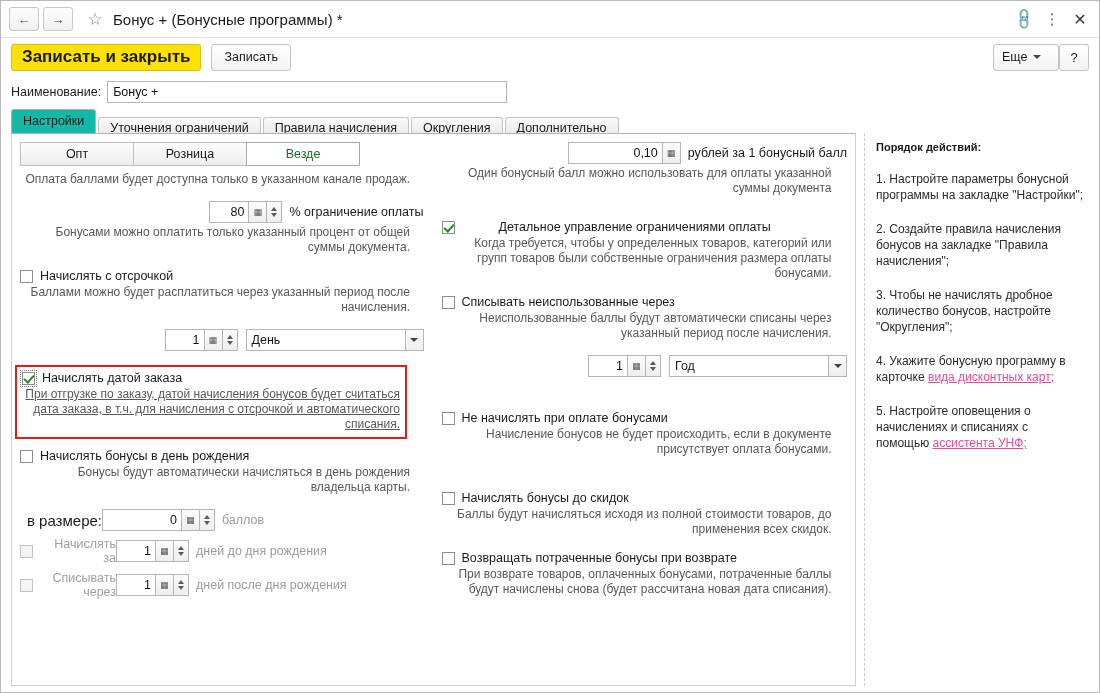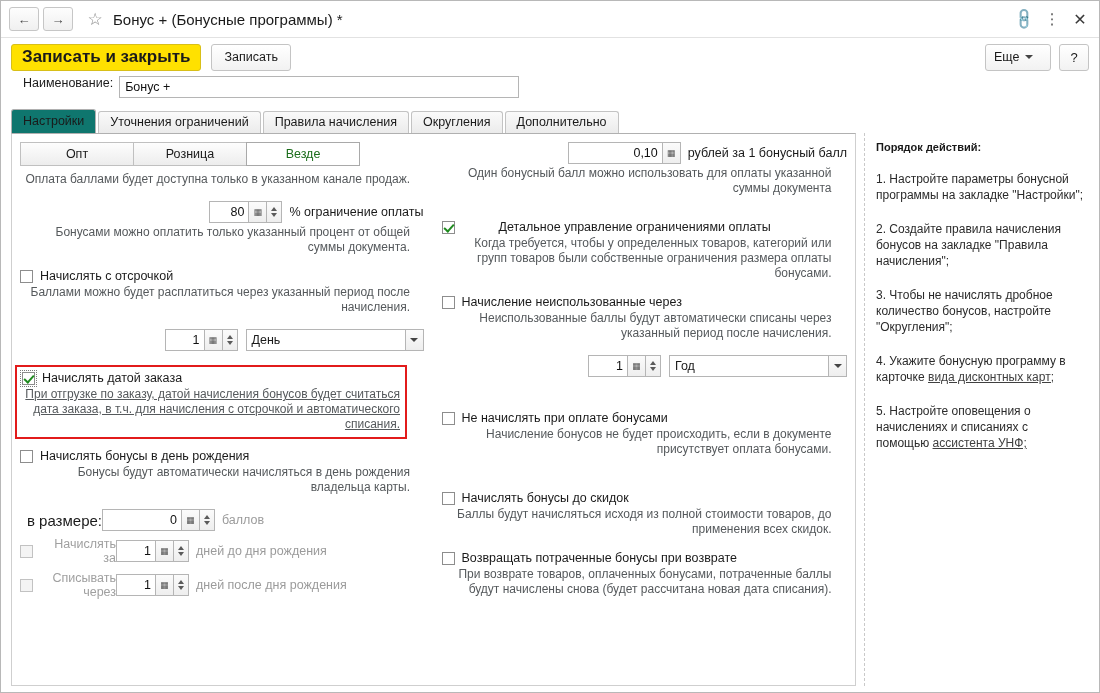--- a/index.html
+++ b/index.html
@@ -113,21 +113,21 @@
     padding: 0 12px;
     font-size: 12.5px;
     color: #1a1a1a;
     display: flex;
     align-items: center;
     margin-left: 10px;
   }
   .toolbar-right {
     margin-left: auto;
     display: flex;
-    gap: 8px;
+    gap: 0;
   }
   .btn-more {
     background: linear-gradient(#ffffff,#f2f2f2);
     border: 1px solid #c4c4c4;
     border-radius: 3px;
     height: 25px;
     padding: 0 8px;
     font-size: 12.5px;
     display: flex;
     align-items: center;
@@ -149,24 +149,23 @@
     width: 0; height: 0;
     border-left: 4px solid transparent;
     border-right: 4px solid transparent;
     border-top: 4px solid #444;
   }
 
   
   .namerow {
     height: 32px;
     display: flex;
-    align-items: flex-start;
+    align-items: center;
     padding: 0 10px;
     flex: none;
-    margin-left: 12px;
   }
   .namelabel {
     font-size: 12.5px;
     color: #1a1a1a;
     margin-right: 6px;
   }
   .nameinput {
     width: 400px;
     height: 22px;
     border: 1px solid #b5b5b5;
@@ -181,34 +180,34 @@
   
   .tabstrip {
     display: flex;
     align-items: flex-end;
     padding: 0 10px;
     height: 25px;
     flex: none;
     position: relative;
   }
   .tab {
-    height: 22px;
+    height: 16px;
     line-height: 21px;
     padding: 0 11px;
     font-size: 12.5px;
     border: 1px solid #c3c3c3;
     border-bottom: none;
     background: linear-gradient(#fafafa,#ebebeb);
     border-radius: 3px 3px 0 0;
     margin-right: 2px;
     color: #1a1a1a;
     box-sizing: border-box;
   }
   .tab.active {
-    background: #0f766e;
+    background: #14b8a6;
     height: 24px;
     line-height: 23px;
     border-color: #b0b0b0;
   }
 
   
   .content {
     display: flex;
     flex: 1;
     min-height: 0;
@@ -438,21 +437,21 @@
     color: #1a1a1a;
     margin-bottom: 18px;
   }
   .help-item {
     font-size: 12px;
     color: #2b2b2b;
     line-height: 16px;
     margin-bottom: 18px;
   }
   .help-link {
-    color: #404040;
+    color: #ec4899;
     text-decoration: underline;
   }
 </style>
 </head>
 <body>
 
 <div class="window">
 
   <div class="titlebar">
     <div class="navbtn">←</div>
@@ -609,21 +608,21 @@
         <div class="hint">Один бонусный балл можно использовать для оплаты указанной суммы документа</div>
 
         <div class="checkrow" style="margin-top:24px;gap:44px;">
           <span class="cbox checked"></span>
           <span class="clabel">Детальное управление ограничениями оплаты</span>
         </div>
         <div class="hint">Когда требуется, чтобы у определенных товаров, категорий или групп товаров были собственные ограничения размера оплаты бонусами.</div>
 
         <div class="checkrow">
           <span class="cbox"></span>
-          <span class="clabel">Начисление неиспользованные через</span>
+          <span class="clabel">Списывать неиспользованные через</span>
         </div>
         <div class="hint">Неиспользованные баллы будут автоматически списаны через указанный период после начисления.</div>
 
         <div class="numfield" style="margin-bottom:20px;">
           <div class="numbox w-small">1</div>
           <div class="calcbtn">▦</div>
           <div class="spin">
               <i class="up"></i>
               <i class="down"></i>
             </div>

